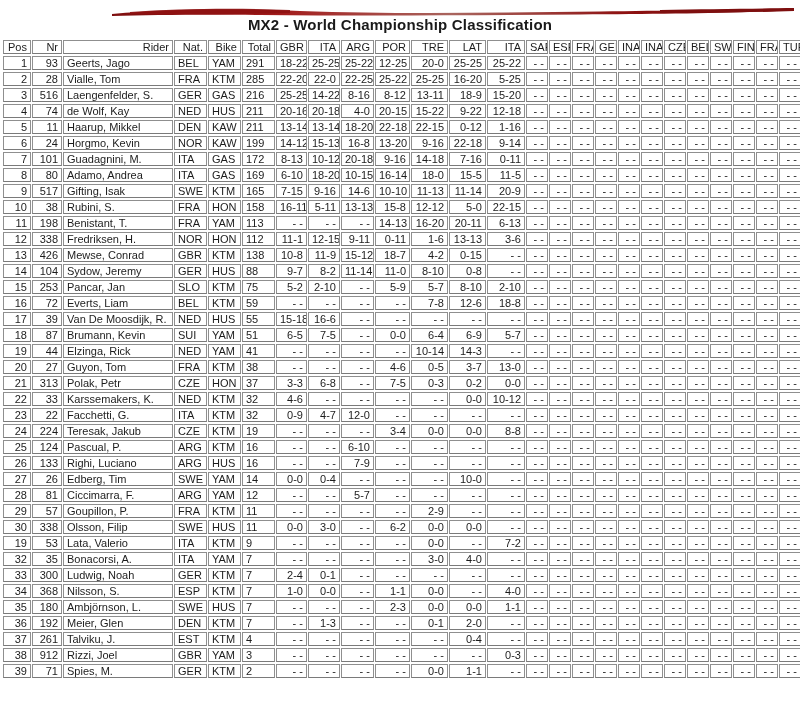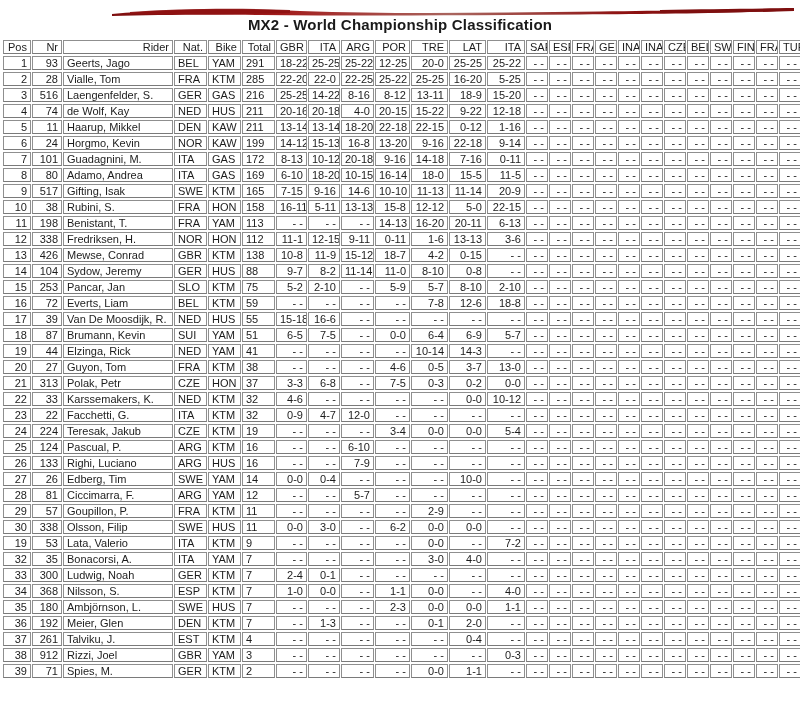--- a/index.html
+++ b/index.html
@@ -759,21 +759,21 @@
           <td class="txt">Teresak, Jakub</td>
           <td class="txt">CZE</td>
           <td class="txt">KTM</td>
           <td class="total">19</td>
           <td class="score">- -</td>
           <td class="score">- -</td>
           <td class="score">- -</td>
           <td class="score">3-4</td>
           <td class="score">0-0</td>
           <td class="score">0-0</td>
-          <td class="score">5-4</td>
+          <td class="score">8-8</td>
           <td class="score">- -</td>
           <td class="score">- -</td>
           <td class="score">- -</td>
           <td class="score">- -</td>
           <td class="score">- -</td>
           <td class="score">- -</td>
           <td class="score">- -</td>
           <td class="score">- -</td>
           <td class="score">- -</td>
           <td class="score">- -</td>

